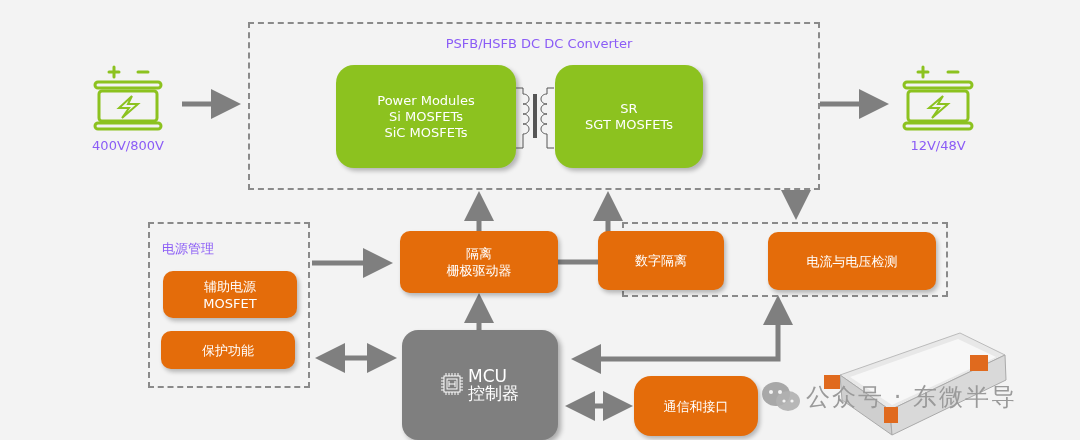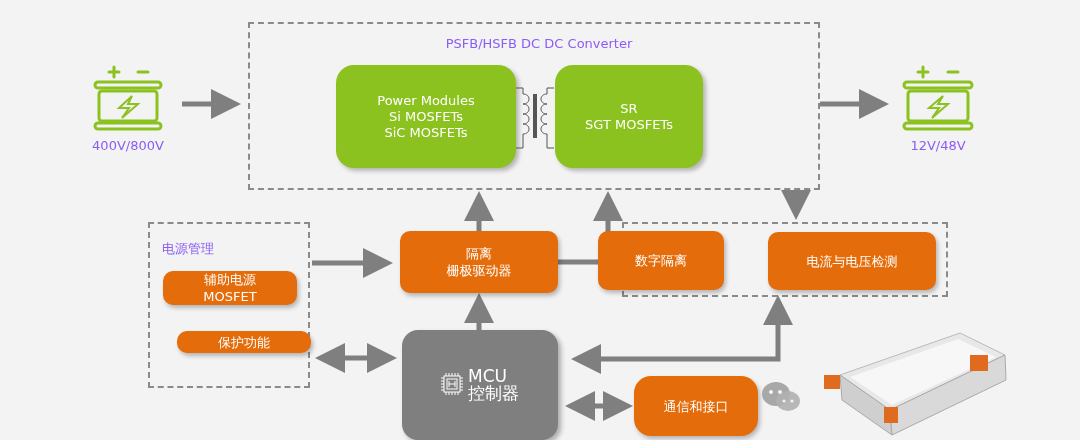--- a/index.html
+++ b/index.html
@@ -91,25 +91,25 @@
   <rect x="19" y="8" width="4" height="44" fill="#555"></rect>
 </svg>
 
 <div class="abs green" style="left:555px;top:65px;width:148px;height:103px;">
   <div>SR</div>
   <div>SGT MOSFETs</div>
 </div>
 
 <div class="abs dash" style="left:148px;top:222px;width:162px;height:166px;"></div>
 <div class="abs label" style="left:148px;top:240px;width:80px;">电源管理</div>
-<div class="abs orange" style="left:163px;top:271px;width:134px;height:34px;">
+<div class="abs orange" style="left:163px;top:271px;width:134px;height:47px;">
   <div>辅助电源</div>
   <div>MOSFET</div>
 </div>
-<div class="abs orange" style="left:177px;top:331px;width:134px;height:22px;">
+<div class="abs orange" style="left:161px;top:331px;width:134px;height:38px;">
   <div>保护功能</div>
 </div>
 
 <div class="abs orange" style="left:400px;top:231px;width:158px;height:62px;align-items:center;">
   <div>隔离</div>
   <div>栅极驱动器</div>
 </div>
 
 <div class="abs dash" style="left:622px;top:222px;width:326px;height:75px;"></div>
 <div class="abs orange" style="left:598px;top:231px;width:126px;height:59px;">
@@ -149,13 +149,14 @@
 
 <div class="abs" style="left:760px;top:380px;display:flex;align-items:center;">
   <svg width="42" height="34" viewBox="0 0 42 34">
     <ellipse cx="16" cy="14" rx="14" ry="12" fill="#9a9a9a" opacity="0.85"></ellipse>
     <ellipse cx="28" cy="21" rx="12" ry="10" fill="#b0b0b0" opacity="0.9"></ellipse>
     <circle cx="11" cy="12" r="2" fill="#f3f3f3"></circle>
       <circle cx="20" cy="12" r="2" fill="#f3f3f3"></circle>
     <circle cx="24" cy="21" r="1.6" fill="#f3f3f3"></circle>
       <circle cx="32" cy="21" r="1.6" fill="#f3f3f3"></circle>
   </svg>
+  <span class="wm" style="margin-left:4px;">公众号 · 东微半导</span>
 </div>
 
 </body></html>

